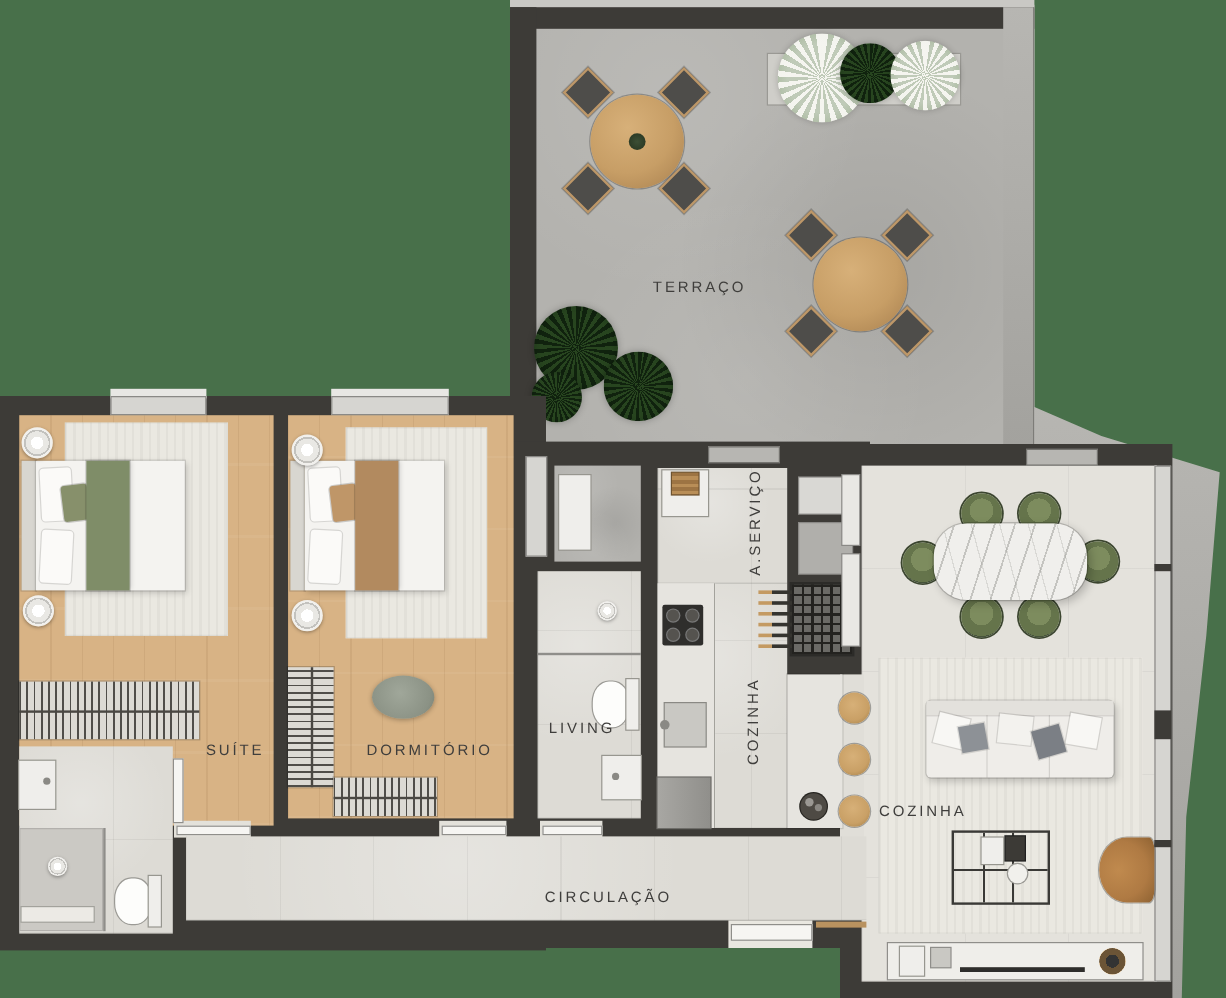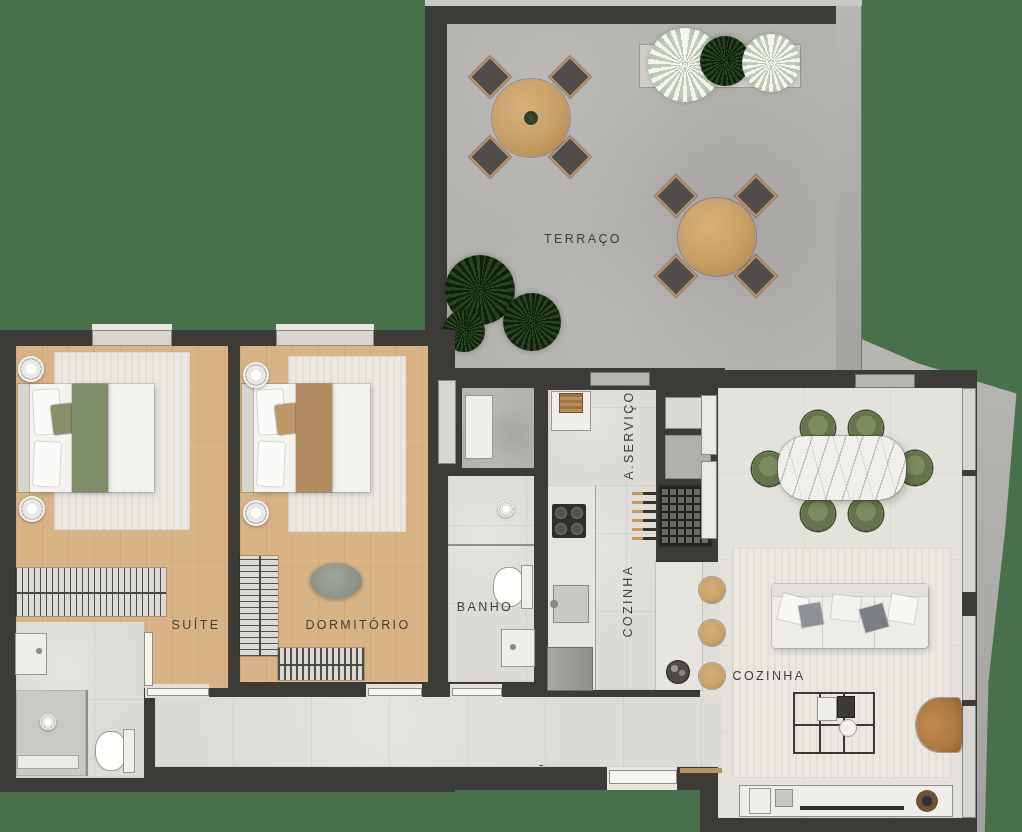--- a/index.html
+++ b/index.html
@@ -203,21 +203,21 @@
   <div class="abs concrete" style="left:462px;top:388px;width:72px;height:80px;"></div>
   <div class="abs white-fix" style="left:466px;top:396px;width:26px;height:62px;"></div>
 
   <div class="abs tile" style="left:448px;top:476px;width:86px;height:206px;"></div>
   <div class="abs" style="left:448px;top:544px;width:86px;height:2px;background:#8f8e8a;"></div>
   <div class="abs lamp" style="left:498px;top:501px;width:16px;height:16px;"></div>
   <div class="abs toilet-bowl" style="left:494px;top:568px;width:30px;height:38px;"></div>
   <div class="abs white-fix" style="left:522px;top:566px;width:10px;height:42px;"></div>
   <div class="abs white-fix" style="left:502px;top:630px;width:32px;height:36px;"></div>
   <div class="abs" style="left:510px;top:644px;width:6px;height:6px;border-radius:50%;background:#8a8984;"></div>
-  <div class="lbl" style="left:485px;top:607px;">BANHO</div>
+  <div class="lbl" style="left:485px;top:607px;">LIVING</div>
   <div class="abs" style="left:450px;top:684px;width:52px;height:14px;background:#e3e1da;"></div>
   <div class="abs door" style="left:452px;top:688px;width:48px;height:6px;"></div>
 
   <div class="abs tile" style="left:548px;top:390px;width:108px;height:96px;"></div>
   <div class="abs white-fix" style="left:552px;top:392px;width:38px;height:38px;"></div>
   <div class="abs" style="left:560px;top:394px;width:22px;height:18px;background:
               repeating-linear-gradient(0deg,#b98e57 0 3px,#9d7443 3px 6px);box-shadow:0 0 0 1px #6e5330;"></div>
   <div class="lbl vert" style="left:629px;top:435px;">A.SERVIÇO</div>
   <div class="abs glass" style="left:590px;top:372px;width:60px;height:14px;"></div>
 
@@ -299,19 +299,19 @@
   <div class="lbl" style="left:769px;top:676px;">COZINHA</div>
 
   <div class="abs" style="left:740px;top:786px;width:212px;height:30px;background:#efeeea;box-shadow:0 0 0 1px #8f8e8a;"></div>
   <div class="abs white-fix" style="left:750px;top:789px;width:20px;height:24px;"></div>
   <div class="abs" style="left:776px;top:790px;width:16px;height:16px;background:#c9c8c3;box-shadow:0 0 0 1px #8f8e8a;"></div>
   <div class="abs" style="left:800px;top:806px;width:104px;height:4px;background:#2e2d2b;"></div>
   <div class="abs" style="left:916px;top:790px;width:22px;height:22px;border-radius:50%;
               background:radial-gradient(circle,#333 0 35%,#6b5436 35% 70%,#c9a066 70% 100%);"></div>
 
   <div class="abs tile" style="left:155px;top:697px;width:567px;height:70px;"></div>
-  <div class="lbl" style="left:507px;top:772px;">CIRCULAÇÃO</div>
+  <div class="lbl" style="left:507px;top:748px;">CIRCULAÇÃO</div>
 
   <div class="abs" style="left:607px;top:767px;width:70px;height:23px;background:#e9e7e0;"></div>
   <div class="abs door" style="left:609px;top:770px;width:66px;height:12px;"></div>
   <div class="abs" style="left:680px;top:768px;width:42px;height:5px;background:#b9925f;"></div>
 
 </div>
 
 </body></html>

